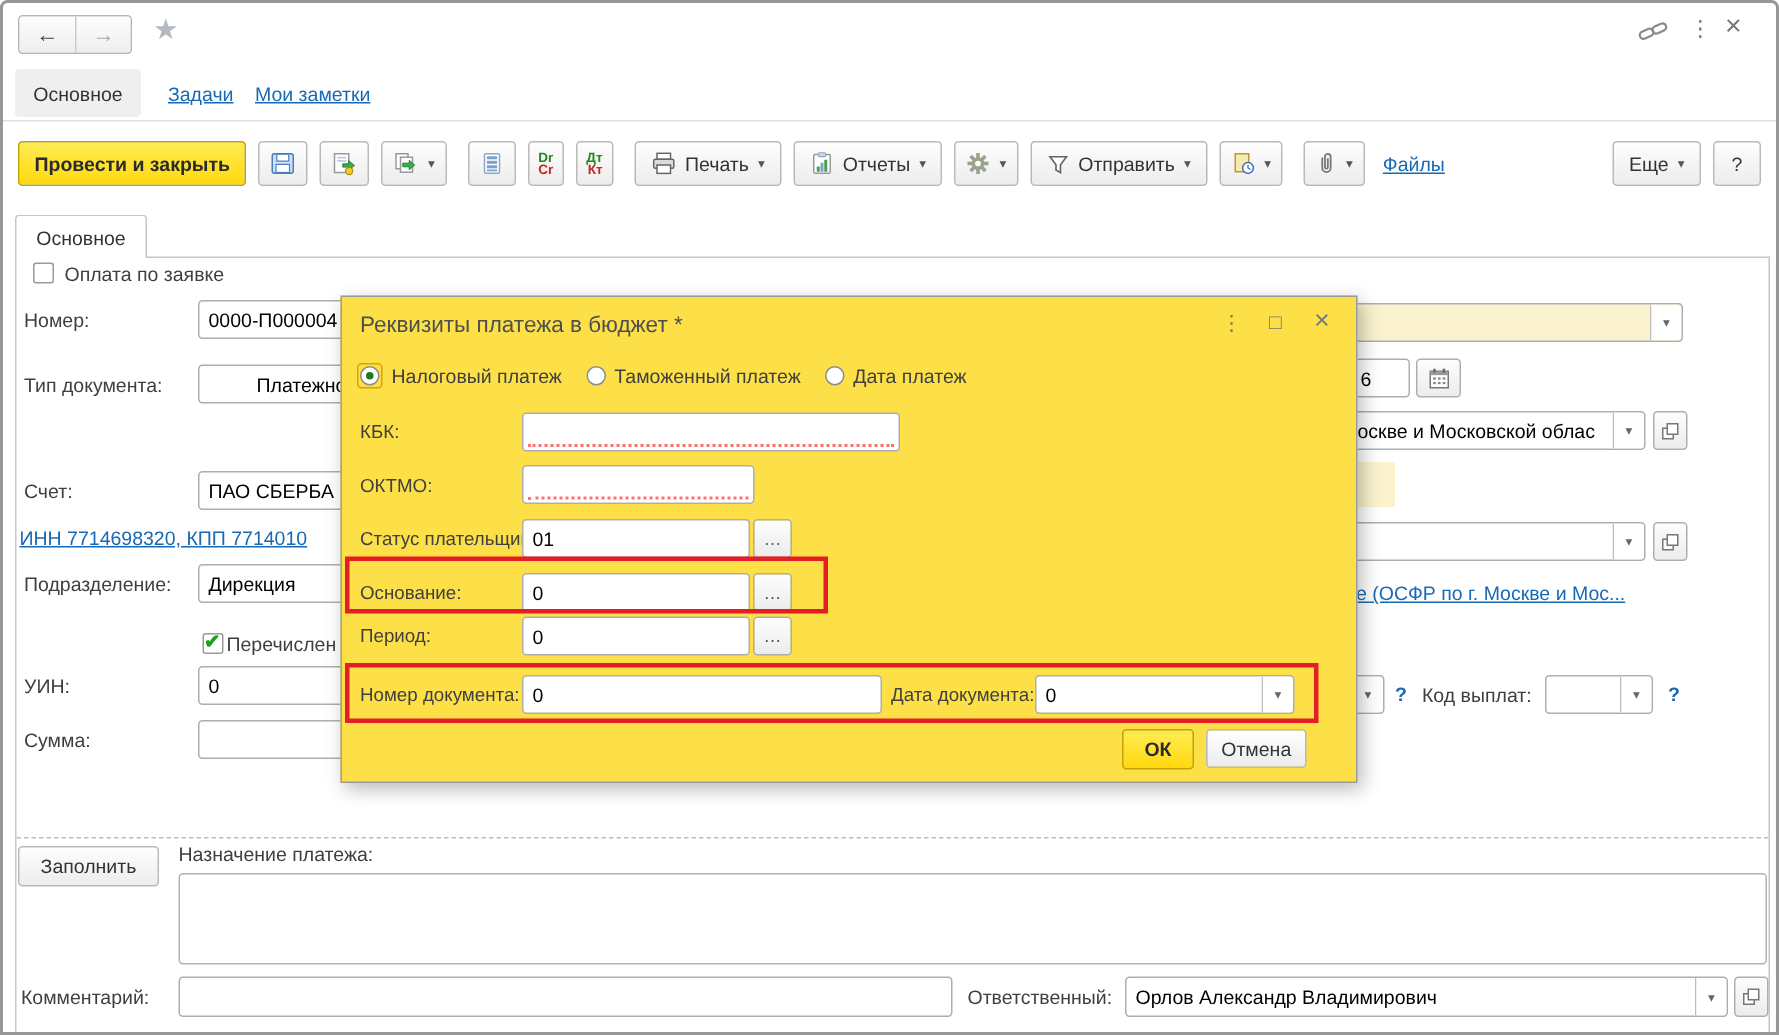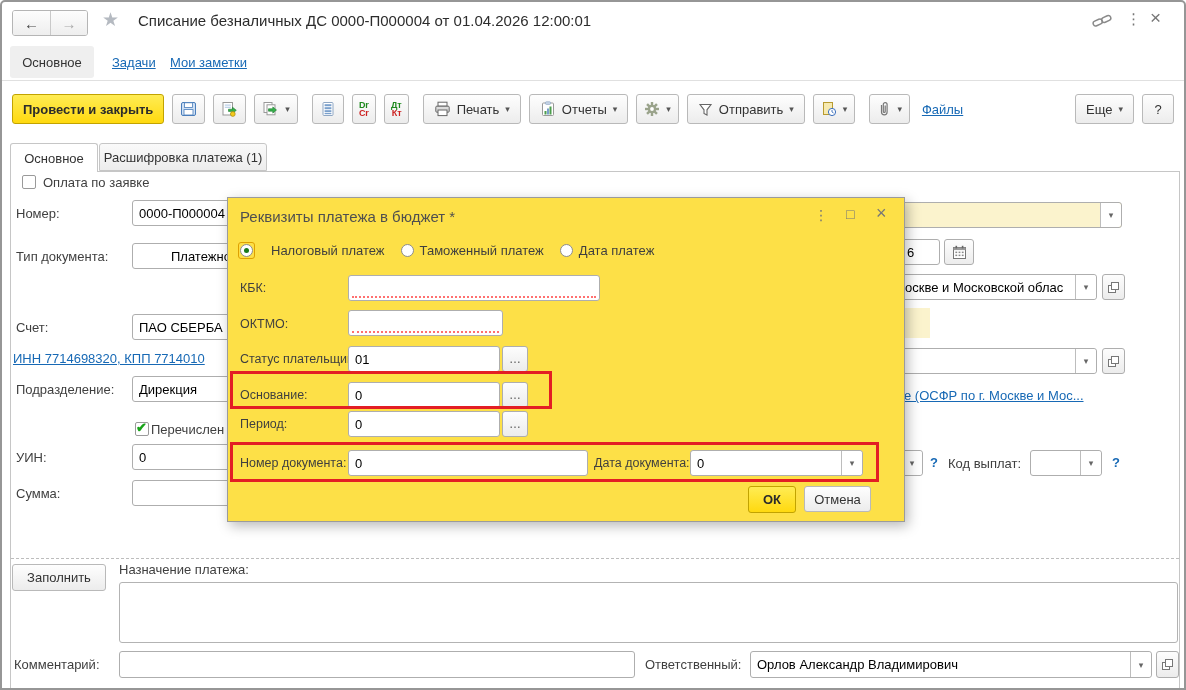--- a/index.html
+++ b/index.html
@@ -38,21 +38,20 @@
 
   <div class="abs" style="left:10px;top:8px;display:flex;border:1px solid #b5b5b5;border-radius:3px;overflow:hidden;height:26px;">
     <div style="width:37px;display:flex;align-items:center;justify-content:center;background:linear-gradient(#fdfdfd,#eee);font-size:15px;color:#444;">
         <span>←</span>
       </div>
     <div style="width:37px;display:flex;align-items:center;justify-content:center;background:linear-gradient(#fdfdfd,#eee);border-left:1px solid #c9c9c9;font-size:15px;color:#a9a9a9;">
         <span>→</span>
       </div>
   </div>
   <div class="abs" style="left:100px;top:6px;font-size:19px;color:#b5bac1;"><span>★</span></div>
-  <div class="abs" style="left:136px;top:10px;font-size:15px;color:#2d2d2d;white-space:nowrap;">Списание безналичных ДС 0000-П000004 от 01.04.2026 12:00:01</div>
   <div class="abs" style="left:1090px;top:11px;">
     <svg width="21" height="16" viewBox="0 0 21 16">
         <g fill="none" stroke="#8a8a8a" stroke-width="1.5">
           <rect x="1" y="7" width="9.5" height="5" rx="2.5" transform="rotate(-24 5.75 9.5)"></rect>
           <rect x="9.5" y="3.5" width="9.5" height="5" rx="2.5" transform="rotate(-24 14.25 6)"></rect>
         </g>
       </svg>
   </div>
   <div class="icon-txt" style="left:1124px;top:8px;font-size:15px;"><span>⋮</span></div>
   <div class="icon-txt" style="left:1148px;top:5px;font-size:19px;"><span>×</span></div>
@@ -190,23 +189,20 @@
       <span class="caret">▾</span>
     </div>
     <div class="tbtn iconbtn" style="width:32px;">
         <span>?</span>
       </div>
   </div>
 
   <div class="panel"></div>
   <div class="tab" style="left:8px;top:141px;width:88px;height:29px;background:#fff;border-bottom:none;z-index:2;">
       <span>Основное</span>
-    </div>
-  <div class="tab" style="left:97px;top:141px;width:168px;height:28px;background:linear-gradient(#fafafa,#ededed);">
-      <span>Расшифровка платежа (1)</span>
     </div>
 
   <span class="chk" style="left:20px;top:173px;"></span>
   <span class="lbl" style="left:41px;top:173px;">Оплата по заявке</span>
 
   <span class="lbl" style="left:14px;top:204px;">Номер:</span>
   <div class="inp" style="left:130px;top:198px;width:180px;">
       <span class="val">0000-П000004</span>
     </div>
 
@@ -347,21 +343,21 @@
       </span>
   </div>
 
   <div class="dialog">
     <div style="position:absolute;left:12px;top:10px;font-size:15px;color:#4f4f4f;white-space:nowrap;">Реквизиты платежа в бюджет *</div>
     <div class="icon-txt" style="left:586px;top:9px;font-size:14px;"><span>⋮</span></div>
     <div class="icon-txt" style="left:618px;top:8px;font-size:14px;"><span>□</span></div>
     <div class="icon-txt" style="left:648px;top:5px;font-size:18px;"><span>×</span></div>
 
     <div style="position:absolute;left:10px;top:44px;display:flex;align-items:center;gap:16px;">
-      <div style="display:flex;align-items:center;gap:16px;">
+      <div style="display:flex;align-items:center;gap:6px;">
         <span class="focus-ring">
             <span class="radio sel"></span>
           </span>
         <span class="lbl" style="position:static;">Налоговый платеж</span>
       </div>
       <div style="display:flex;align-items:center;gap:6px;">
         <span class="radio"></span>
         <span class="lbl" style="position:static;">Таможенный платеж</span>
       </div>
       <div style="display:flex;align-items:center;gap:6px;">

